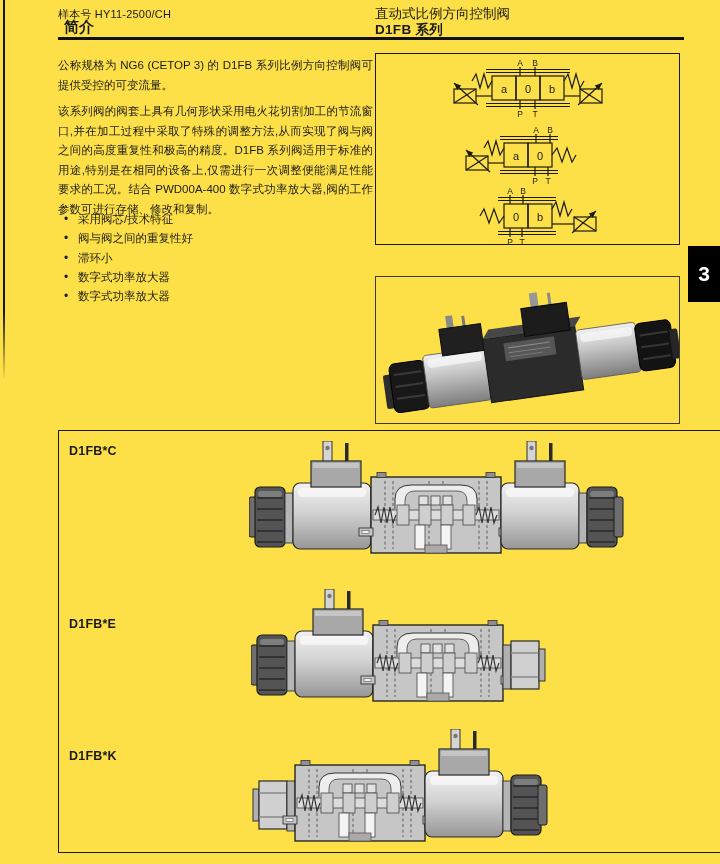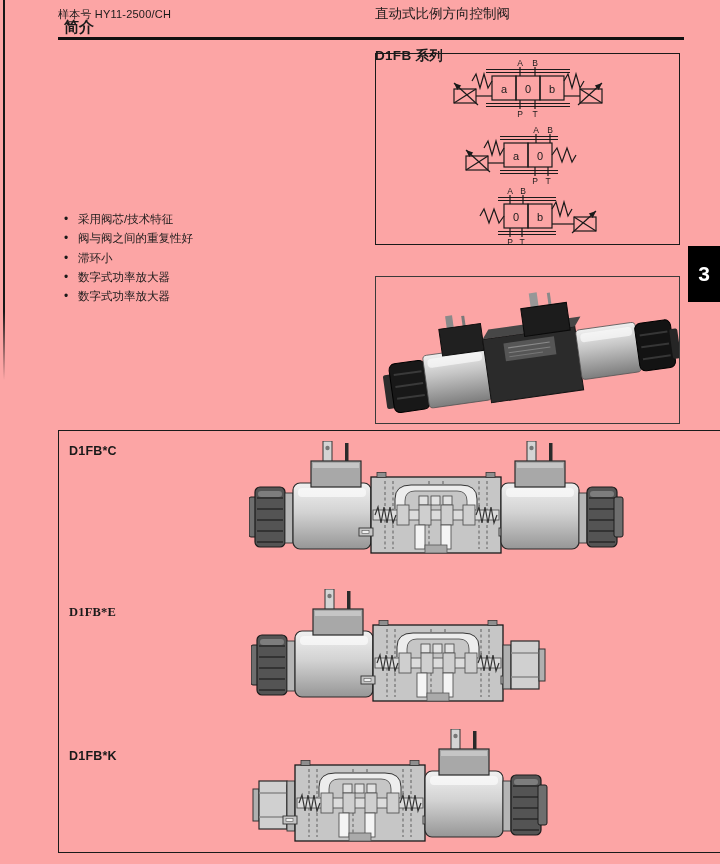--- a/index.html
+++ b/index.html
@@ -1,44 +1,44 @@
 <!DOCTYPE html>
 <html><head>
 <meta charset="utf-8">
 <style>
   html,body{margin:0;padding:0;background:#e8e8e8;}
   .page{
-    position:relative;width:720px;height:864px;background:#fca5a5;
+    position:relative;width:720px;height:864px;background:#fde047;
     font-family:"Liberation Sans","DejaVu Sans",sans-serif;color:#1a1a1a;
     overflow:hidden;margin:0 auto;
   }
   .abs{position:absolute;}
   
   .doc-number{left:58px;top:7px;font-size:11px;font-weight:500;letter-spacing:.2px;}
   .page-title{left:64px;top:18px;font-size:15px;font-weight:bold;}
   .product-title{left:375px;top:5px;font-size:13.5px;font-weight:normal;}
-  .product-series{left:375px;top:21px;font-size:13.5px;font-weight:bold;letter-spacing:.3px;margin-top:26px;}
+  .product-series{left:375px;top:21px;font-size:13.5px;font-weight:bold;letter-spacing:.3px;}
   .header-rule{left:58px;top:37px;width:626px;height:2.6px;background:#111;}
   .scan-line{left:3px;top:0;width:2px;height:380px;
     background:linear-gradient(#161616 82%,rgba(22,22,22,0));}
   
   .intro{left:58px;top:56px;width:315px;font-size:11.5px;line-height:19.5px;text-align:justify;}
   .intro p{margin:0 0 7px 0;}
   
   .features{left:58px;top:210px;width:315px;}
   .features h3{margin:0 0 10px 0;font-size:13.5px;font-weight:bold;}
   .features ul{margin:0;padding:0;list-style:none;}
   .features li{position:relative;padding-left:20px;font-size:11.5px;line-height:19.3px;}
   .features .bullet{position:absolute;left:6px;top:0;font-size:12px;}
   
   .symbols-box{left:375px;top:53px;width:305px;height:192px;border:1.5px solid #1a1a1a;box-sizing:border-box;}
   .photo-box{left:375px;top:276px;width:305px;height:148px;border:1px solid #3a3a3a;box-sizing:border-box;}
   .variants-box{left:58px;top:430px;width:698px;height:423px;border:1.5px solid #1a1a1a;box-sizing:border-box;}
   .variant-label{position:absolute;left:10px;font-size:12.5px;font-weight:bold;letter-spacing:.2px;}
-  .lbl-c{top:13px;} .lbl-e{top:174px;font-family:Liberation Serif, serif;} .lbl-k{top:318px;}
+  .lbl-c{top:13px;} .lbl-e{top:186px;} .lbl-k{top:318px;}
   .valve{position:absolute;}
   .valve-c{left:190px;top:10px;} .valve-e{left:192px;top:158px;} .valve-k{left:192px;top:298px;}
   
   .side-tab{left:688px;top:246px;width:32px;height:56px;background:#000;color:#fff;
     display:flex;align-items:center;justify-content:center;font-size:21px;font-weight:bold;}
   .sym{position:absolute;left:64px;}
   .sym1{top:5px;} .sym2{top:72px;} .sym3{top:133px;}
   svg text{font-family:"Liberation Sans","DejaVu Sans",sans-serif;fill:#1a1a1a;}
 </style>
 </head>
@@ -48,20 +48,22 @@
 
   <div class="abs scan-line"></div>
 
   <div class="abs doc-number">样本号 HY11-2500/CH</div>
   <div class="abs page-title">简介</div>
   <div class="abs product-title">直动式比例方向控制阀</div>
   <div class="abs product-series">D1FB 系列</div>
   <div class="abs header-rule"></div>
 
   <div class="abs intro">
+    <p>公称规格为 NG6 (CETOP 3) 的 D1FB 系列比例方向控制阀可提供受控的可变流量。</p>
+    <p>该系列阀的阀套上具有几何形状采用电火花切割加工的节流窗口,并在加工过程中采取了特殊的调整方法,从而实现了阀与阀之间的高度重复性和极高的精度。D1FB 系列阀适用于标准的用途,特别是在相同的设备上,仅需进行一次调整便能满足性能要求的工况。结合 PWD00A-400 数字式功率放大器,阀的工作参数可进行存储、修改和复制。</p>
   </div>
 
   <div class="abs features">
     <ul>
       <li><span class="bullet">•</span><span>采用阀芯/技术特征</span></li>
       <li><span class="bullet">•</span><span>阀与阀之间的重复性好</span></li>
       <li><span class="bullet">•</span><span>滞环小</span></li>
       <li><span class="bullet">•</span><span>数字式功率放大器</span></li>
       <li><span class="bullet">•</span><span>数字式功率放大器</span></li>
     </ul>

